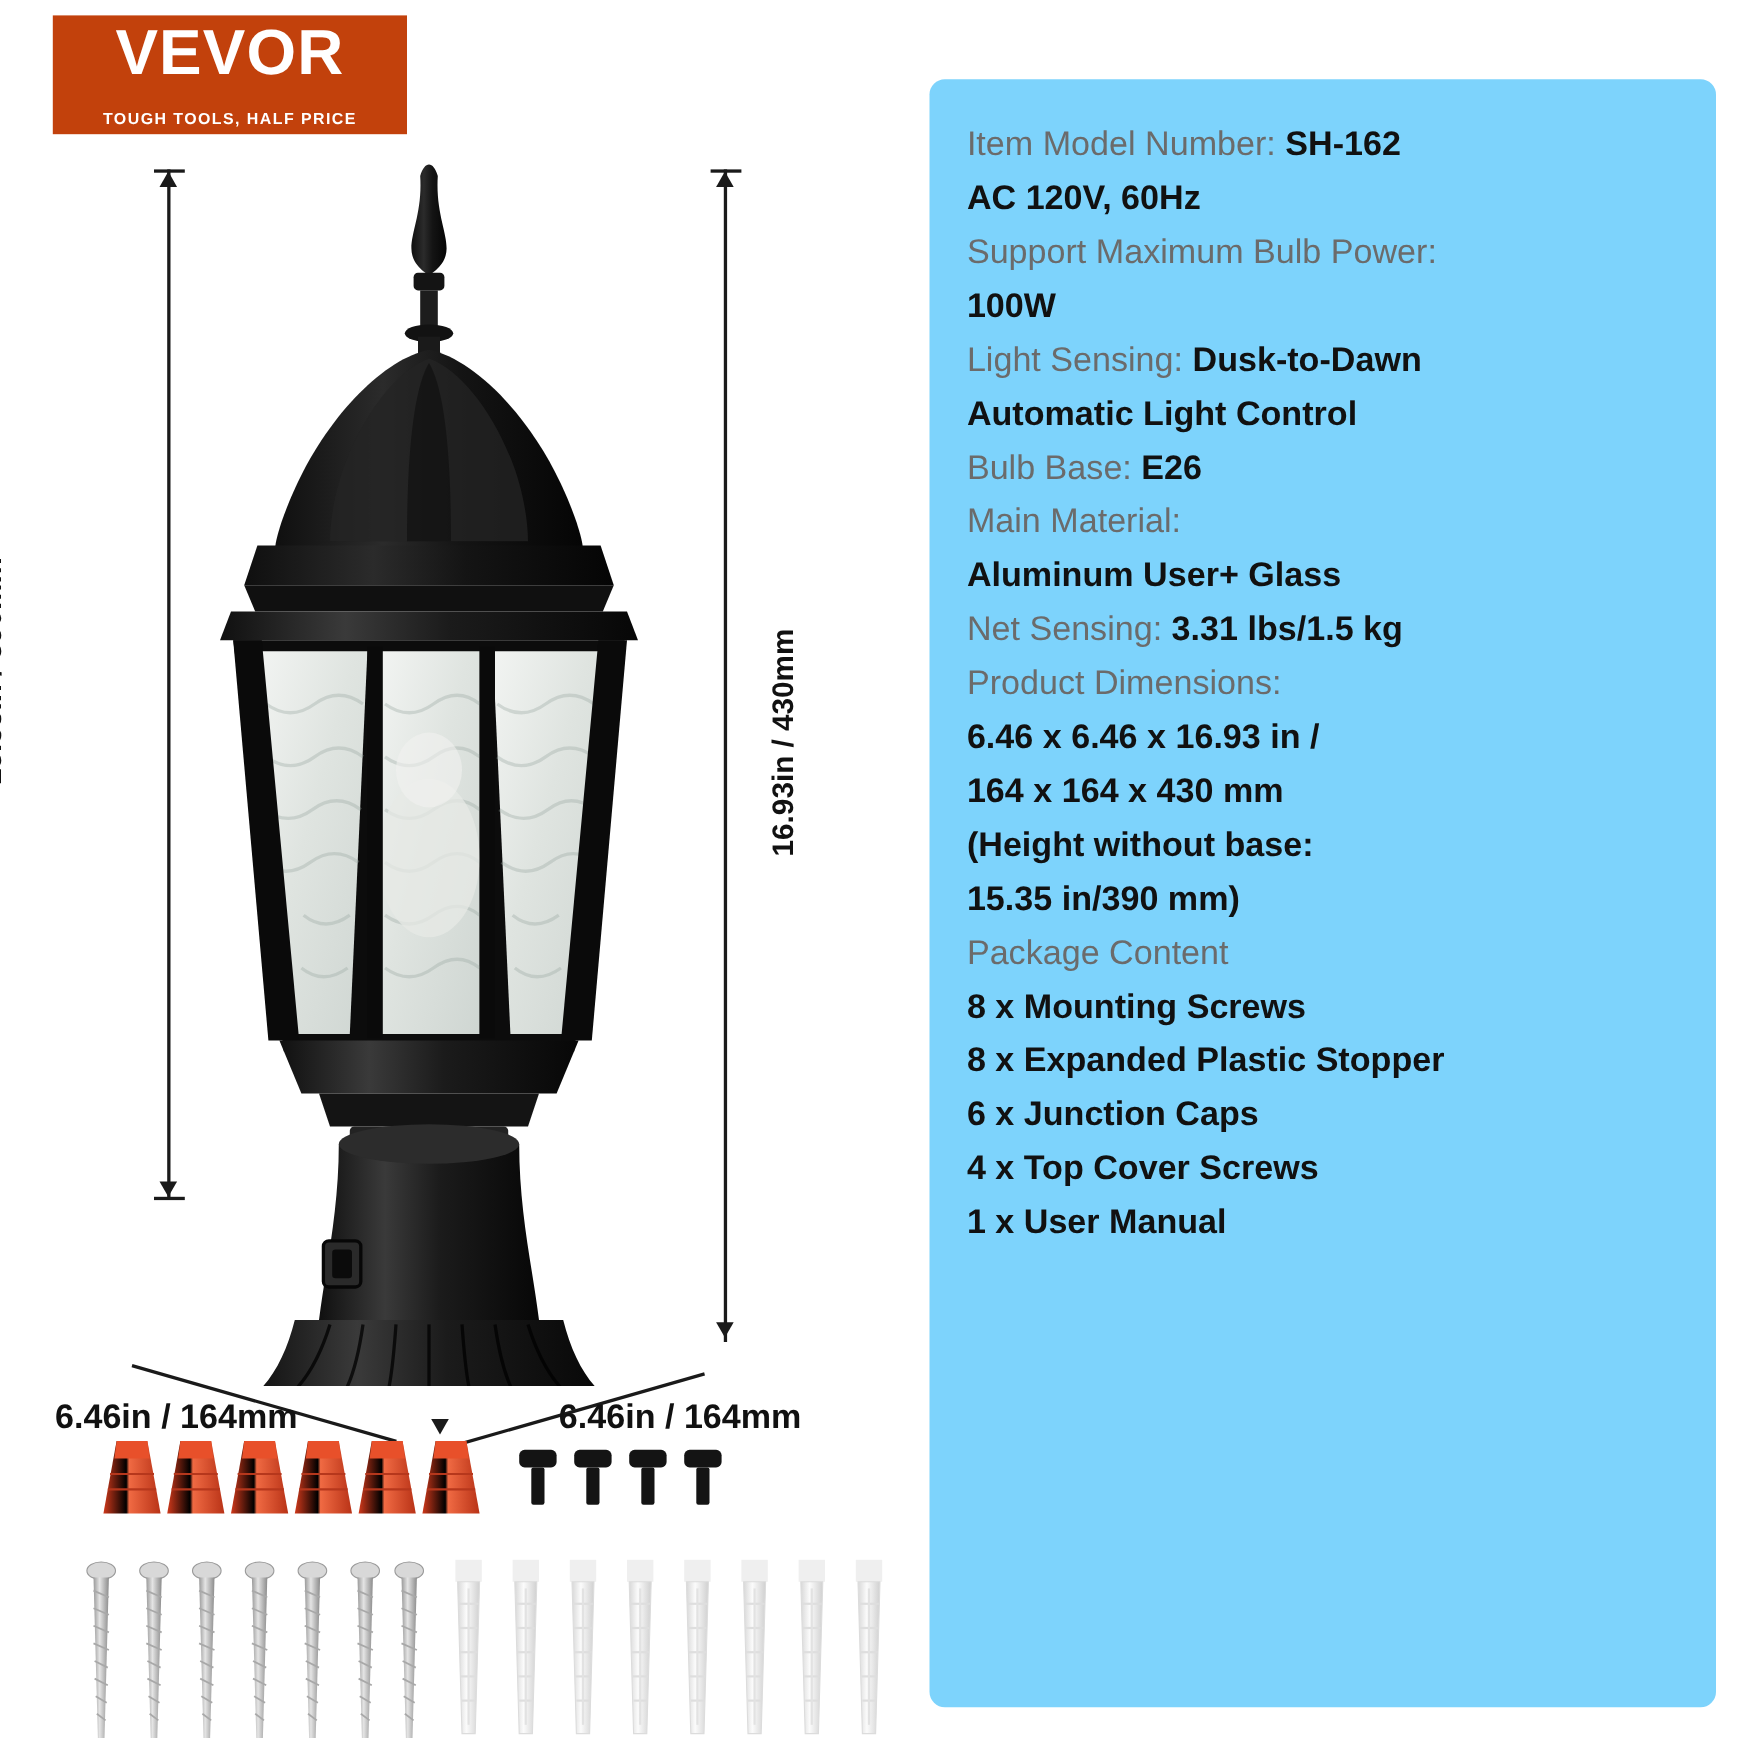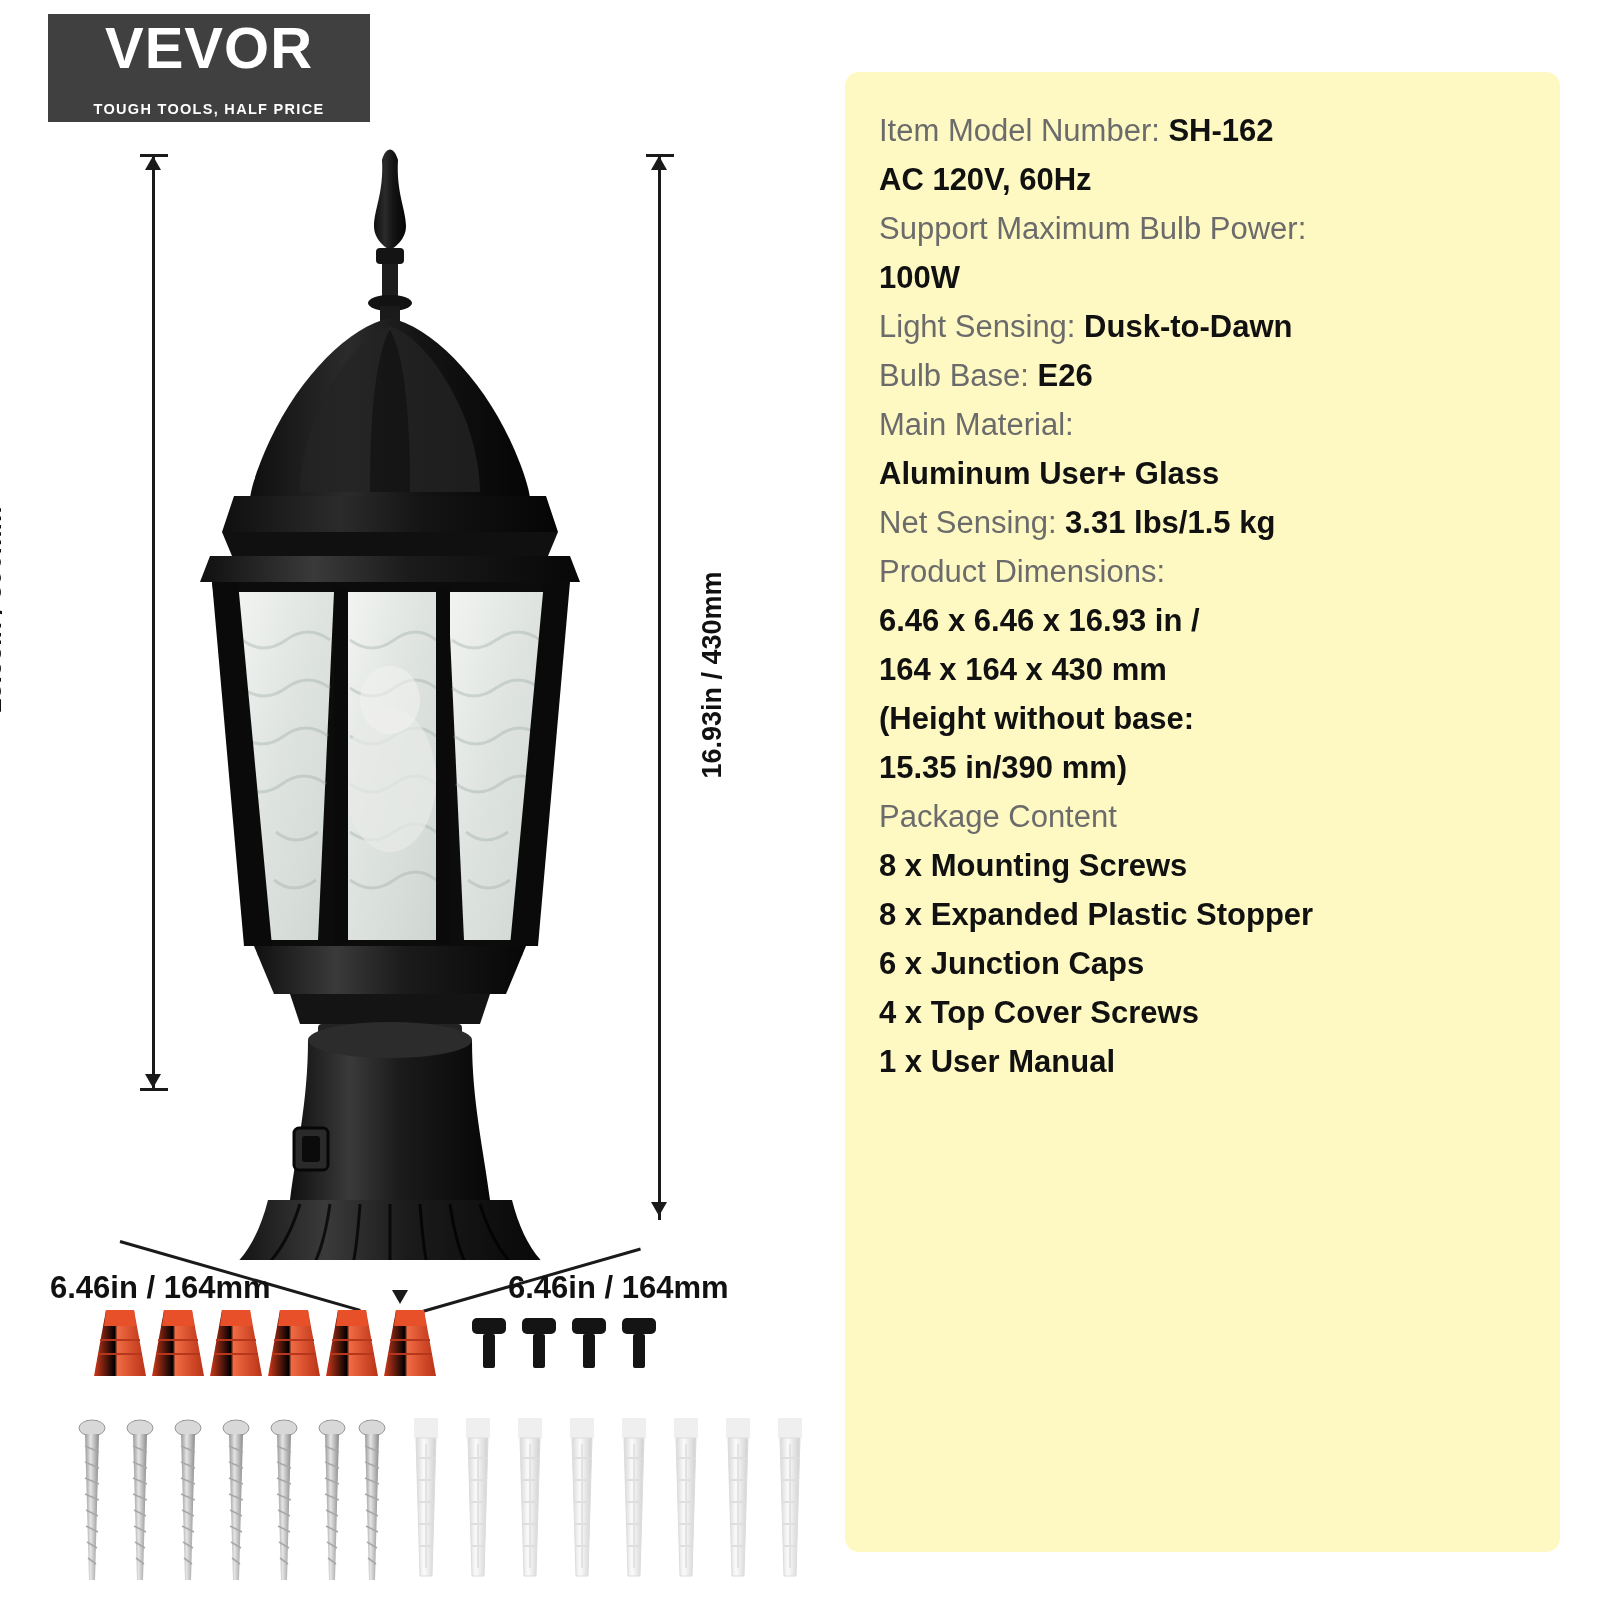--- a/index.html
+++ b/index.html
@@ -15,21 +15,21 @@
     overflow: hidden;
   }
 
   
   #brand-logo {
     position: absolute;
     left: 48px;
     top: 14px;
     width: 322px;
     height: 108px;
-    background: #404040;
+    background: #c2410c;
     display: flex;
     flex-direction: column;
     align-items: center;
     justify-content: center;
   }
   #brand-name {
     color: #ffffff;
     font-size: 58px;
     font-weight: bold;
     letter-spacing: 1px;
@@ -93,21 +93,21 @@
   .arrow-up { border-bottom: 14px solid #1a1a1a; }
   .arrow-down { border-top: 14px solid #1a1a1a; }
 
   
   #spec-panel {
     position: absolute;
     left: 845px;
     top: 72px;
     width: 715px;
     height: 1480px;
-    background: #fef9c3;
+    background: #7dd3fc;
     border-radius: 14px;
     padding: 34px 30px 20px 34px;
     box-sizing: border-box;
   }
   .spec-line {
     font-size: 31px;
     line-height: 49px;
     color: #6b6b6b;
     white-space: nowrap;
   }
@@ -568,20 +568,21 @@
 <div id="spec-panel">
   <div class="spec-line">
     <span>Item Model Number: </span><b>SH-162</b>
   </div>
   <div class="spec-strong">AC 120V, 60Hz</div>
   <div class="spec-muted">Support Maximum Bulb Power:</div>
   <div class="spec-strong">100W</div>
   <div class="spec-line">
     <span>Light Sensing: </span><b>Dusk-to-Dawn</b>
   </div>
+  <div class="spec-strong">Automatic Light Control</div>
   <div class="spec-line">
     <span>Bulb Base: </span><b>E26</b>
   </div>
   <div class="spec-muted">Main Material:</div>
   <div class="spec-strong">Aluminum User+ Glass</div>
   <div class="spec-line">
     <span>Net Sensing: </span><b>3.31 lbs/1.5 kg</b>
   </div>
   <div class="spec-muted">Product Dimensions:</div>
   <div class="spec-strong">6.46 x 6.46 x 16.93 in /</div>

